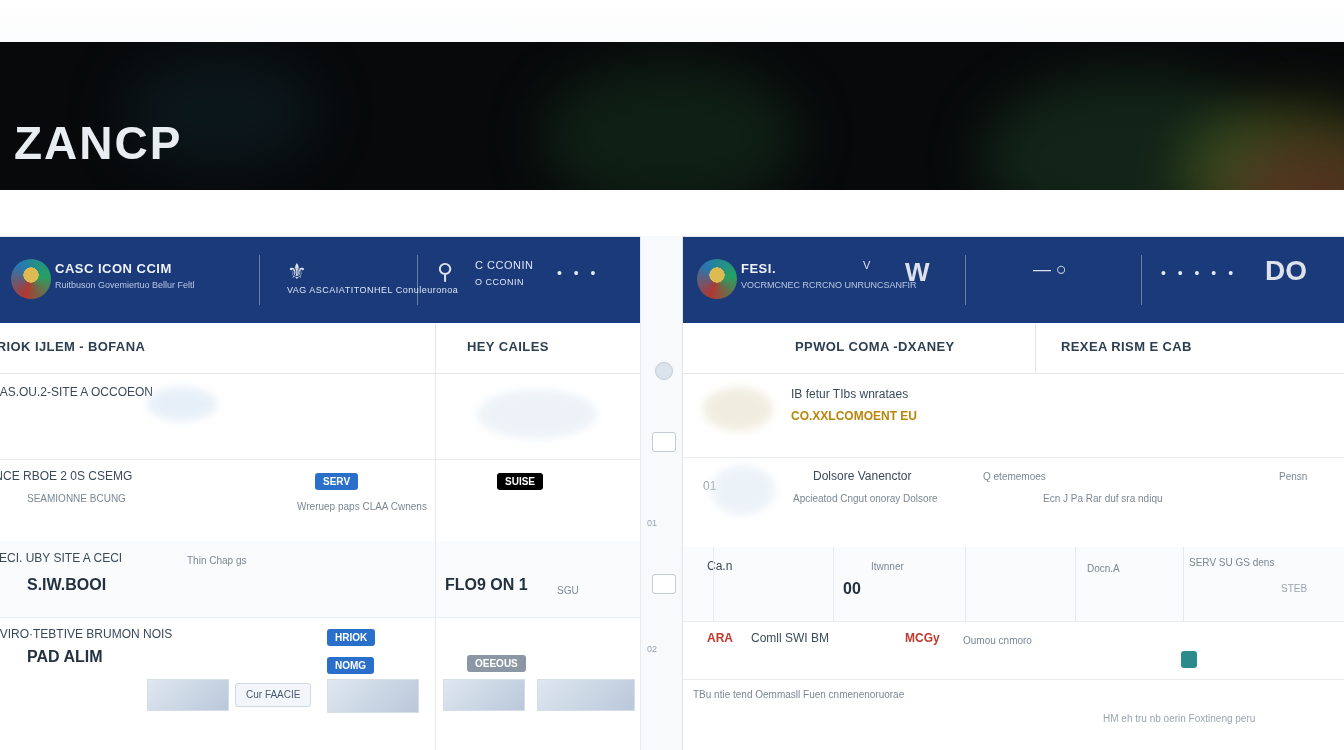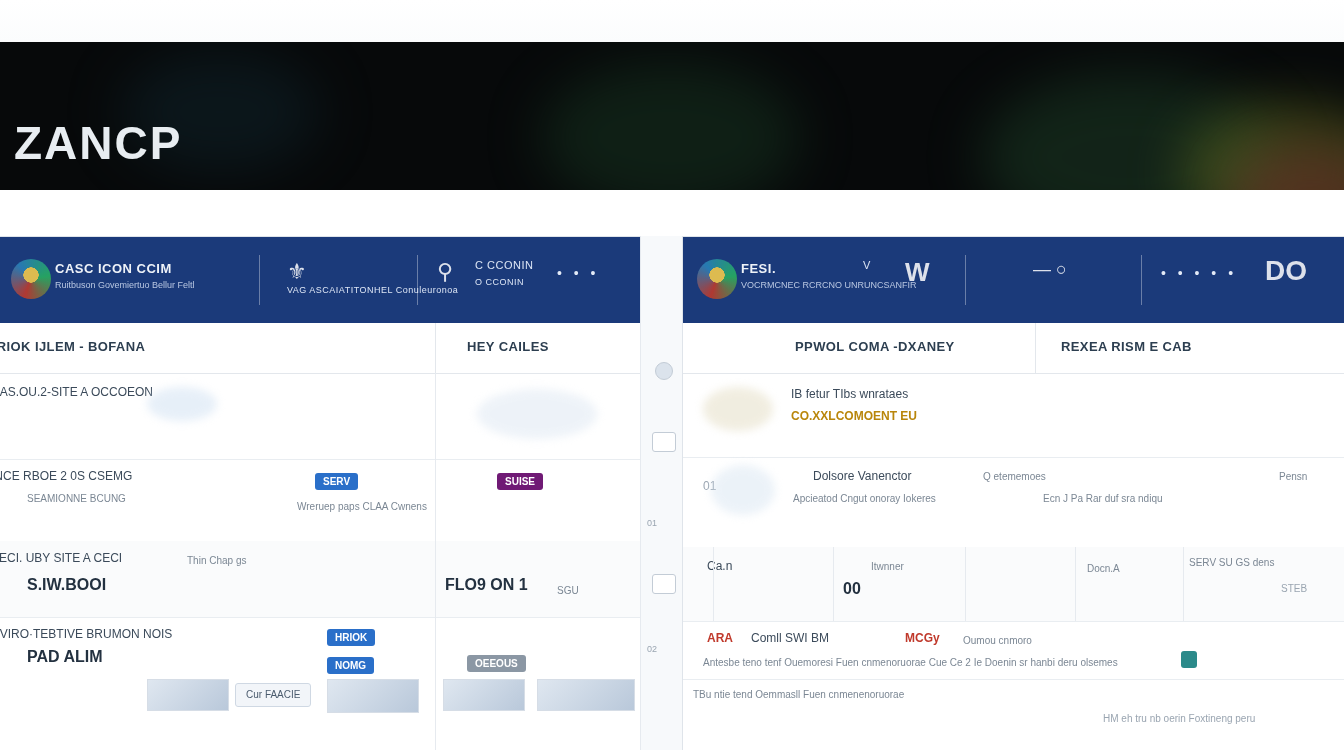--- a/index.html
+++ b/index.html
@@ -202,21 +202,21 @@
     line-height: 17px;
     padding: 0 8px;
     border-radius: 3px;
     font-size: 10px;
     font-weight: 700;
     color: #ffffff;
     filter: blur(0.5px);
     white-space: nowrap;
   }
   .pill.blue  { background: #2a6fc9; }
-  .pill.red   { background: #701a75; }
+  .pill.red   { background: #000000; }
   .pill.grey  { background: #8b97a4; }
   .pill.teal  { background: #2b8a8a; }
 
   .chip {
     position: absolute;
     height: 22px;
     line-height: 22px;
     padding: 0 10px;
     border: 1px solid #cfd8e3;
     border-radius: 3px;
@@ -406,21 +406,21 @@
 
     <div class="row" style="top:136px; height:84px;">
       <div class="blob" style="left:20px; top:14px; width:70px; height:44px; background:#e3dcc2;"></div>
       <div class="cell-text" style="left:108px; top:14px;text-align:right;">IB fetur  TIbs  wnrataes</div>
       <div class="cell-text amber" style="left:108px; top:36px;">CO.XXLCOMOENT  EU</div>
     </div>
 
     <div class="row" style="top:220px; height:90px;">
       <div class="cell-text muted" style="left:20px; top:22px;">01</div>
       <div class="cell-text" style="left:130px; top:12px;">Dolsore Vanenctor</div>
-      <div class="cell-text small" style="left:110px; top:34px;">Apcieatod  Cngut  onoray  Iokeres</div>
+      <div class="cell-text small" style="left:110px; top:34px;">Apcieatod  Cngut  onoray  Dolsore</div>
       <div class="cell-text small" style="left:300px; top:12px;">Q  etememoes</div>
       <div class="cell-text small" style="left:360px; top:34px;">Ecn J  Pa  Rar duf sra  ndiqu</div>
       <div class="cell-text small" style="left:596px; top:12px;">Pensn</div>
       <div class="blob" style="left:28px; top:8px; width:64px; height:50px; background:#d9e6f2;"></div>
     </div>
 
     <div class="row alt" style="top:310px; height:74px;">
       <div class="cell-text" style="left:24px; top:12px;">Ca.n</div>
       <div class="cell-text small" style="left:188px; top:12px;">Itwnner</div>
       <div class="cell-text amber big" style="left:160px; top:34px;">00</div>
@@ -432,21 +432,20 @@
       <div class="vline" style="left:282px; top:0; height:74px;"></div>
       <div class="vline" style="left:392px; top:0; height:74px;"></div>
       <div class="vline" style="left:500px; top:0; height:74px;"></div>
     </div>
 
     <div class="row" style="top:384px; height:130px;">
       <div class="cell-text red" style="left:24px; top:10px;">ARA</div>
       <div class="cell-text" style="left:68px; top:10px;">Comll  SWI BM</div>
       <div class="cell-text red" style="left:222px; top:10px;">MCGy</div>
       <div class="cell-text small" style="left:280px; top:12px;">Oumou  cnmoro</div>
-      <div class="cell-text small" style="left:20px; top:34px;">Antesbe  teno  tenf  Ouemoresi Fuen  cnmenoruorae  Cue  Ce  2 Ie  Doenin  sr  hanbi  deru  olsemes</div>
       <div class="hline" style="left:0; top:58px; width:666px;"></div>
       <div class="cell-text small" style="left:10px; top:66px;">TBu  ntie  tend  Oemmasll Fuen  cnmenenoruorae</div>
       <div class="cell-text small muted" style="left:420px; top:90px;">HM  eh  tru  nb  oerin  Foxtineng  peru</div>
       <div class="pill teal" style="left:498px; top:30px;"></div>
     </div>
 
   </div>
 
 </div>
 

